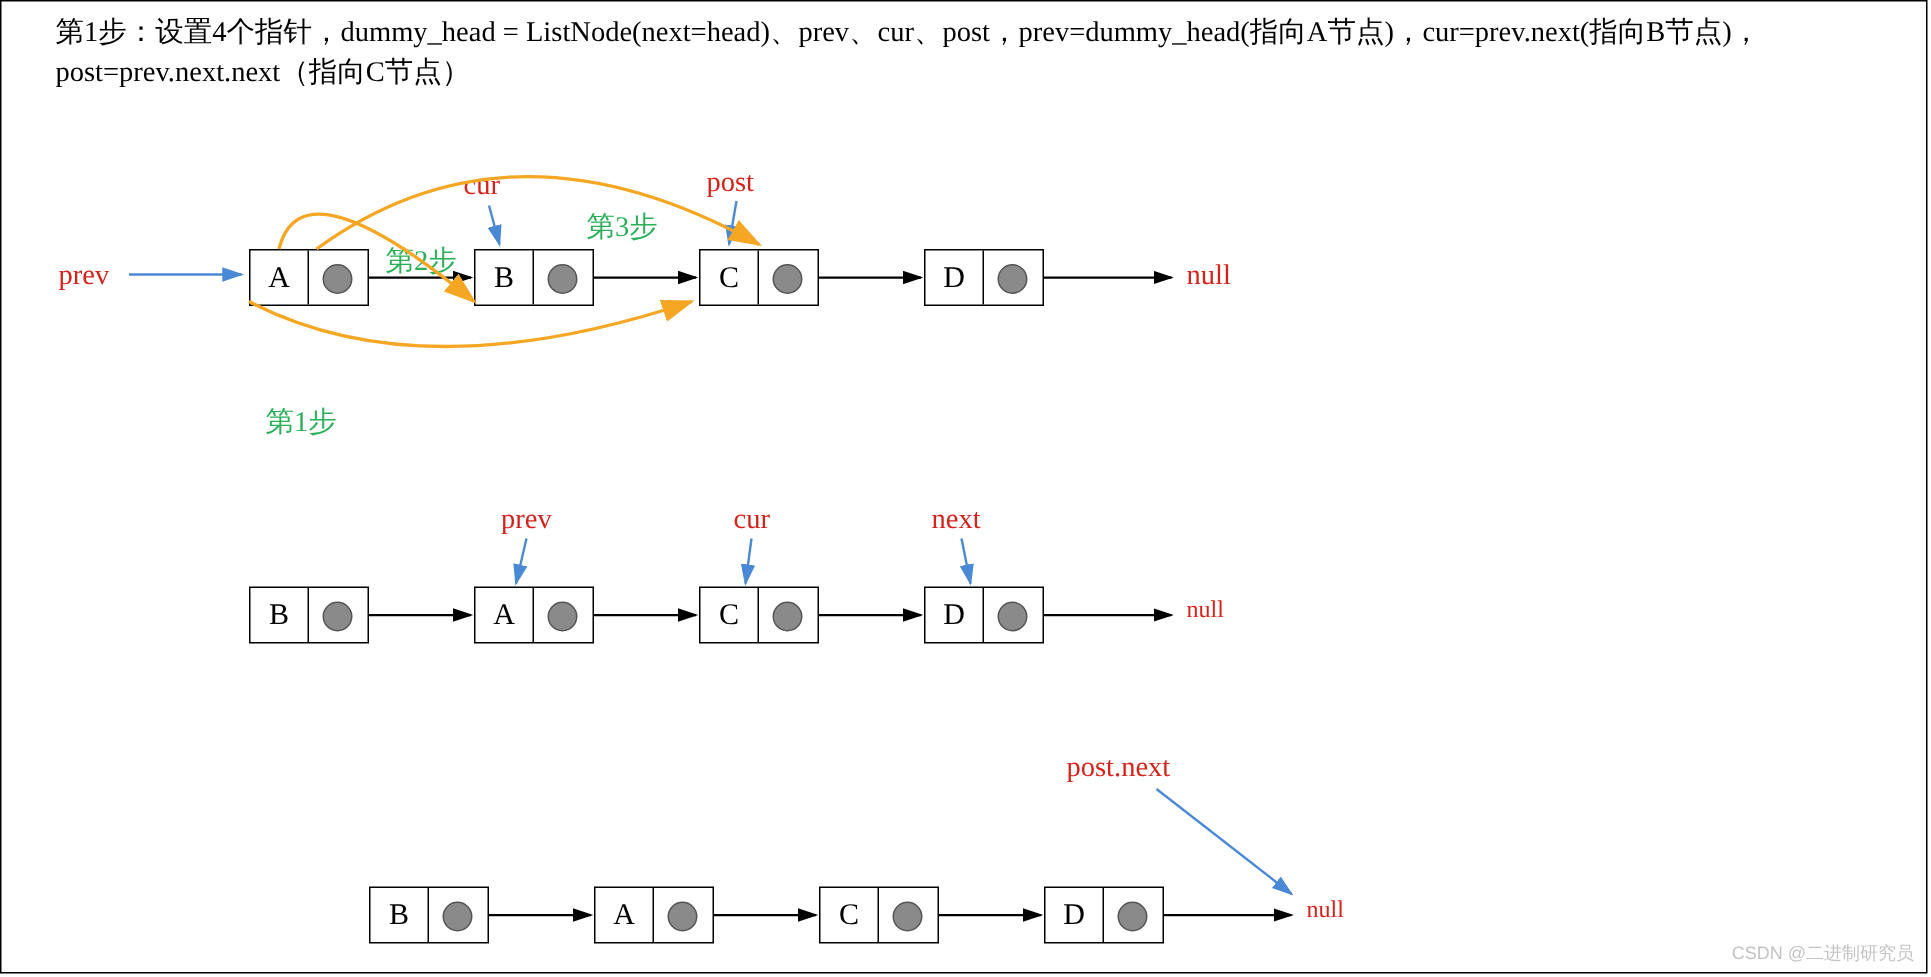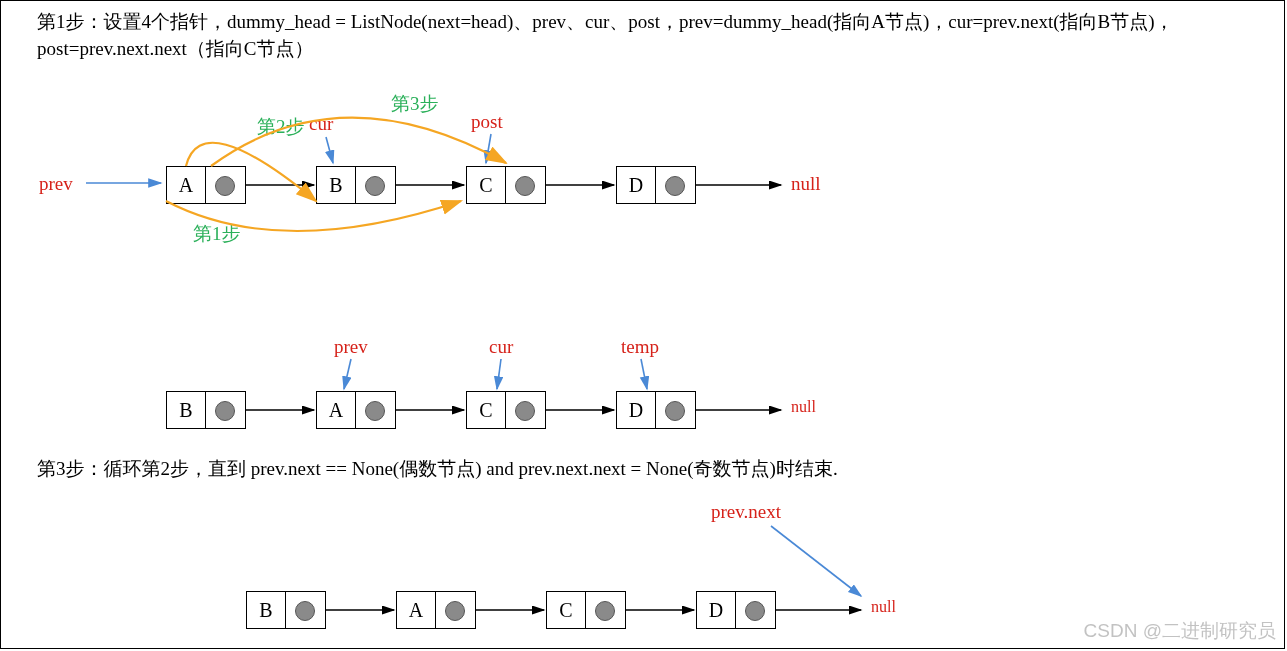--- a/index.html
+++ b/index.html
@@ -22,28 +22,29 @@
     line-height: 1.4;
   }
   .red-label {
     position: absolute;
     color: #d6221a;
     text-align: center;
   }
   .green-label {
     position: absolute;
     color: #2bb05a;
+    margin-top: 47px;
   }
   .watermark {
     position: absolute;
     right: 8px;
     bottom: 4px;
     color: rgba(120,120,120,0.45);
     font-family: sans-serif;
-    font-size: 19px;
+    font-size: 12px;
   }
   svg { position: absolute; top: 0; left: 0; pointer-events: none; }
   .node-box { position: absolute; border: 1.5px solid #000; box-sizing: border-box; }
   .node-box .lbl {
     position: absolute; left: 0; top: 0; width: 38px; height: 36px;
     display: flex; align-items: center; justify-content: center; font-size: 20px;
   }
   .node-box .sep {
     position: absolute; left: 38px; top: 0; width: 0; height: 36px; border-left: 1.5px solid #000;
   }
@@ -57,21 +58,21 @@
 
 <div class="frame">
 
   <div class="step-text" style="left:36px; top:8px; width:1210px;">第1步：设置4个指针，dummy_head = ListNode(next=head)、prev、cur、post，prev=dummy_head(指向A节点)，cur=prev.next(指向B节点)，post=prev.next.next（指向C节点）</div>
 
   <div class="red-label" style="left:38px; top:172px;">prev</div>
   <div class="red-label" style="left:308px; top:112px;">cur</div>
   <div class="red-label" style="left:470px; top:110px;">post</div>
   <div class="red-label" style="left:790px; top:172px;">null</div>
 
-  <div class="green-label" style="left:192px; top:220px;">第1步</div>
+  <div class="green-label" style="left:176px; top:220px;">第1步</div>
   <div class="green-label" style="left:256px; top:113px;">第2步</div>
   <div class="green-label" style="left:390px; top:90px;">第3步</div>
 
   <div class="node-box" style="left:165px; top:165px; width:80px; height:38px;">
     <div class="lbl">A</div>
       <div class="sep"></div>
       <div class="dot"></div>
   </div>
   <div class="node-box" style="left:315px; top:165px; width:80px; height:38px;">
     <div class="lbl">B</div>
@@ -85,21 +86,21 @@
   </div>
   <div class="node-box" style="left:615px; top:165px; width:80px; height:38px;">
     <div class="lbl">D</div>
       <div class="sep"></div>
       <div class="dot"></div>
   </div>
 
 
   <div class="red-label" style="left:333px; top:335px;">prev</div>
   <div class="red-label" style="left:488px; top:335px;">cur</div>
-  <div class="red-label" style="left:620px; top:335px;">temp</div>
+  <div class="red-label" style="left:620px; top:335px;">next</div>
   <div class="red-label" style="left:790px; top:397px; font-size:16px;">null</div>
 
   <div class="node-box" style="left:165px; top:390px; width:80px; height:38px;">
     <div class="lbl">B</div>
       <div class="sep"></div>
       <div class="dot"></div>
   </div>
   <div class="node-box" style="left:315px; top:390px; width:80px; height:38px;">
     <div class="lbl">A</div>
       <div class="sep"></div>
@@ -109,23 +110,22 @@
     <div class="lbl">C</div>
       <div class="sep"></div>
       <div class="dot"></div>
   </div>
   <div class="node-box" style="left:615px; top:390px; width:80px; height:38px;">
     <div class="lbl">D</div>
       <div class="sep"></div>
       <div class="dot"></div>
   </div>
 
-  <div class="step-text" style="left:36px; top:455px; width:1200px;">第3步：循环第2步，直到 prev.next == None(偶数节点) and prev.next.next = None(奇数节点)时结束.</div>
 
-  <div class="red-label" style="left:710px; top:500px;">prev.next</div>
+  <div class="red-label" style="left:710px; top:500px;">post.next</div>
   <div class="red-label" style="left:870px; top:597px; font-size:16px;">null</div>
 
   <div class="node-box" style="left:245px; top:590px; width:80px; height:38px;">
     <div class="lbl">B</div>
       <div class="sep"></div>
       <div class="dot"></div>
   </div>
   <div class="node-box" style="left:395px; top:590px; width:80px; height:38px;">
     <div class="lbl">A</div>
       <div class="sep"></div>

